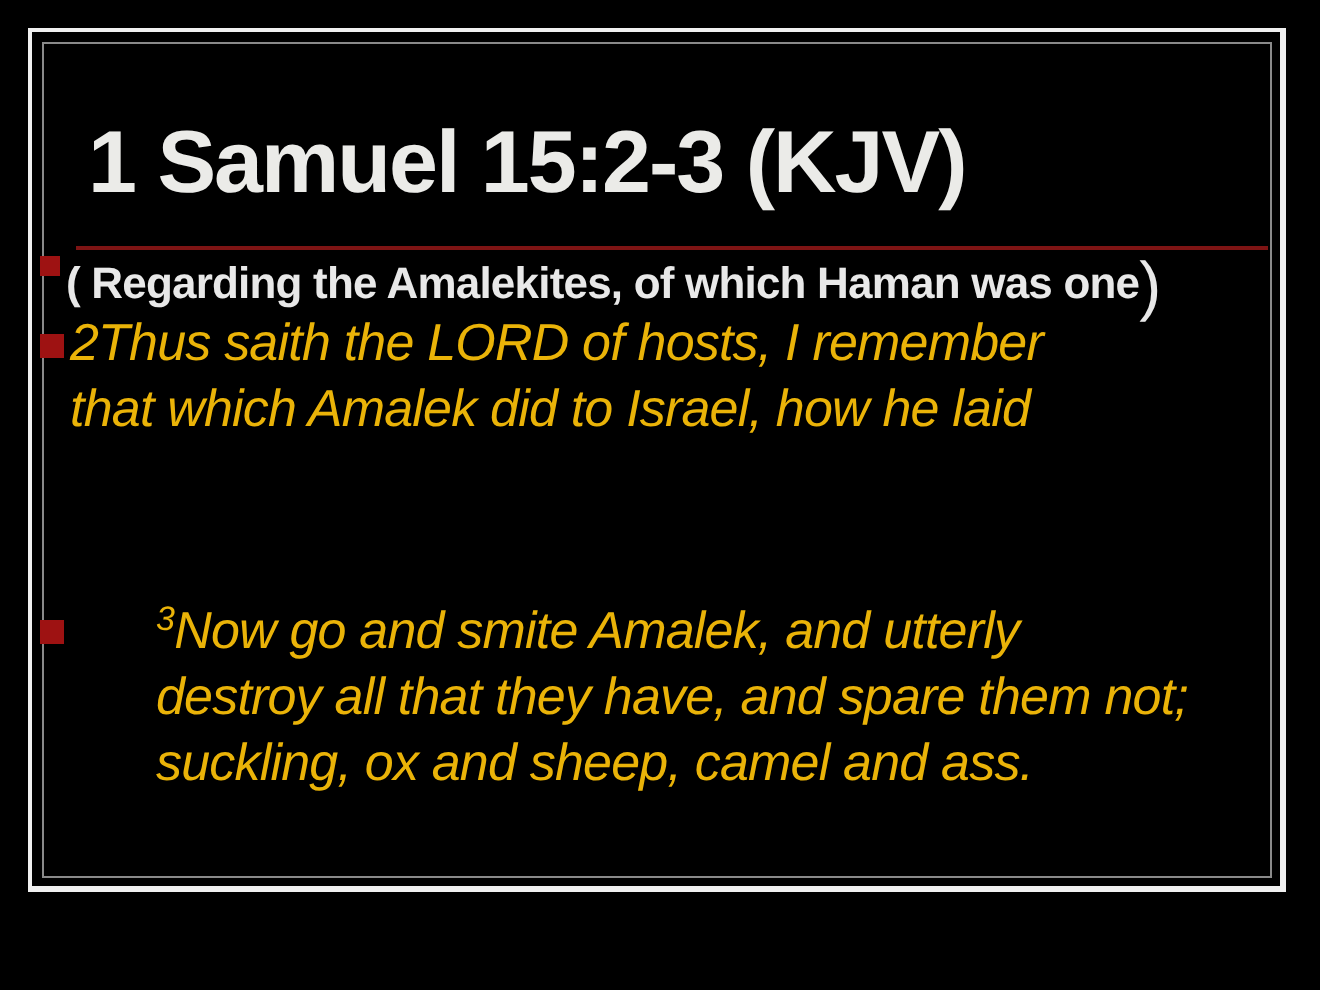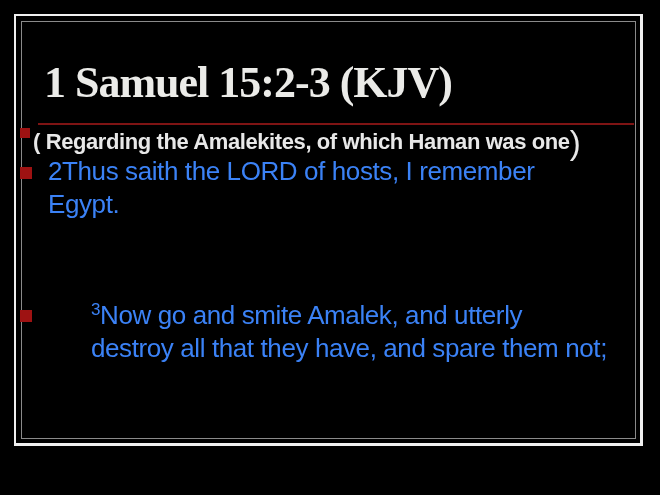--- a/index.html
+++ b/index.html
@@ -33,21 +33,21 @@
     top: 21px;
     width: 613px;
     height: 416px;
     border: 1px solid #8a8a8a;
   }
   .title {
     position: absolute;
     left: 44px;
     top: 57px;
     margin: 0;
-    font-family: Liberation Serif, serif;
+    font-family: Liberation Sans, sans-serif;
     font-weight: bold;
     font-size: 44px;
     letter-spacing: -1px;
     color: #ebebe8;
     white-space: nowrap;
   }
   .title-rule {
     position: absolute;
     left: 38px;
     top: 123px;
@@ -75,25 +75,26 @@
     text-align: right;
   }
   .bigparen {
     font-weight: 400;
     font-size: 33px;
     letter-spacing: 0;
     vertical-align: -5px;
   }
   .verse-text {
     position: absolute;
-    left: 48px;
-    color: #3b82f6;
+    left: 35px;
+    color: #eab308;
     font-size: 26px;
     line-height: 33px;
     letter-spacing: -0.4px;
+    font-style: italic;
   }
   .verse-2 { top: 155px; }
   .verse-3 { top: 293px; margin-left: 43px; }
   .vline { white-space: nowrap; }
   .sup {
     font-size: 17px;
     vertical-align: 9px;
   }
 </style>
 </head>
@@ -107,22 +108,23 @@
   <h1 class="title">1 Samuel 15:2-3 (KJV)</h1>
 
   <div class="title-rule"></div>
 
   <span class="marker marker-1"></span>
   <div class="intro-text"><span>( Regarding the Amalekites, of which Haman was one</span><span class="bigparen">)</span></div>
 
   <span class="marker marker-2"></span>
   <div class="verse-text verse-2">
     <div class="vline">2Thus saith the LORD of hosts, I remember</div>
-    <div class="vline">Egypt.</div>
+    <div class="vline">that which Amalek did to Israel, how he laid</div>
   </div>
 
   <span class="marker marker-3"></span>
   <div class="verse-text verse-3">
     <div class="vline"><span class="sup">3</span><span>Now go and smite Amalek, and utterly</span></div>
     <div class="vline">destroy all that they have, and spare them not;</div>
+    <div class="vline">suckling, ox and sheep, camel and ass.</div>
   </div>
 
 </div>
 
 </body></html>

